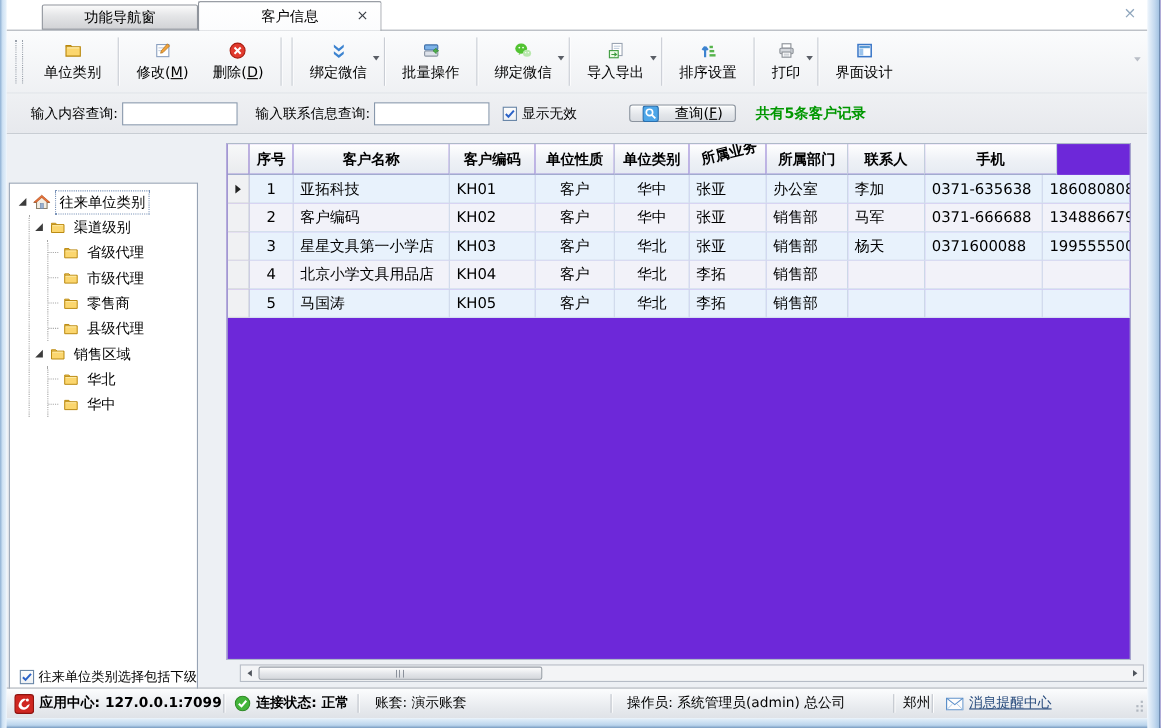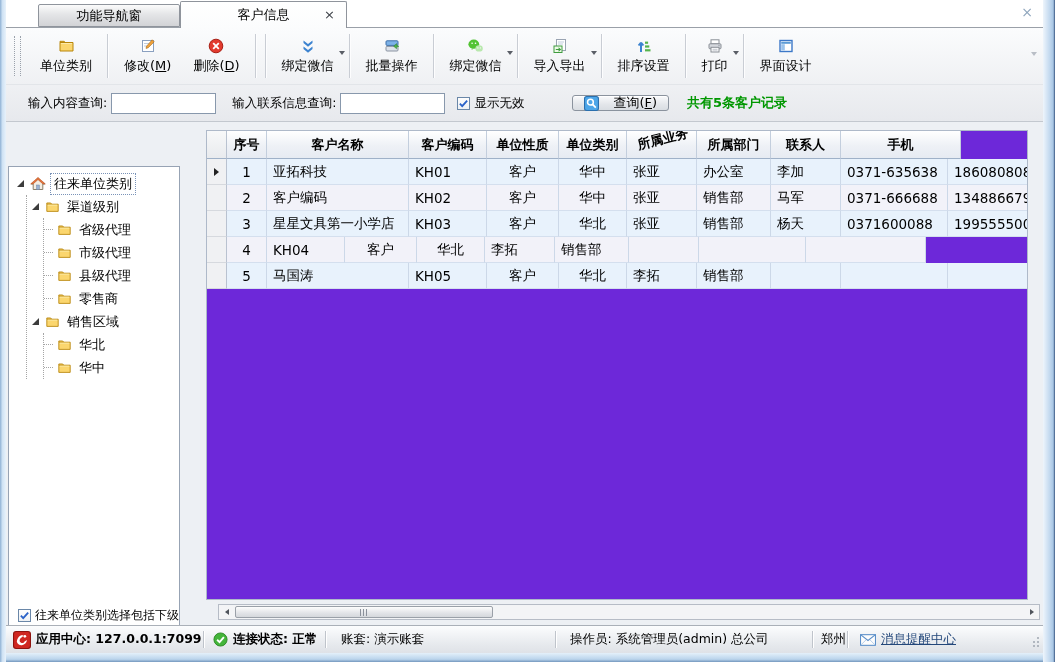--- a/index.html
+++ b/index.html
@@ -358,32 +358,32 @@
             </div>
             <div class="trow ">
               <span class="tstub"></span>
               <span class="icn">
                 <svg width="15" height="14" viewBox="0 0 16 16">
                   <path d="M1.5 4.8 v-1.4 h4.4 l1.2 1.4" fill="#fcd46a" stroke="#b8860b"></path>
                   <path d="M1.5 4.8 h13 v8.2 h-13 z" fill="#fbd66e" stroke="#b8860b"></path>
                   <path d="M2.5 5.9 h11" stroke="#fdeaa9"></path>
                 </svg>
               </span>
-              <span class="tlabel">县级代理</span>
+              <span class="tlabel">零售商</span>
             </div>
             <div class="trow ">
               <span class="tstub"></span>
               <span class="icn">
                 <svg width="15" height="14" viewBox="0 0 16 16">
                   <path d="M1.5 4.8 v-1.4 h4.4 l1.2 1.4" fill="#fcd46a" stroke="#b8860b"></path>
                   <path d="M1.5 4.8 h13 v8.2 h-13 z" fill="#fbd66e" stroke="#b8860b"></path>
                   <path d="M2.5 5.9 h11" stroke="#fdeaa9"></path>
                 </svg>
               </span>
-              <span class="tlabel">零售商</span>
+              <span class="tlabel">县级代理</span>
             </div>
           </div>
           <div class="trow ">
             <span class="texp"></span>
             <span class="icn">
               <svg width="15" height="14" viewBox="0 0 16 16">
                 <path d="M1.5 4.8 v-1.4 h4.4 l1.2 1.4" fill="#fcd46a" stroke="#b8860b"></path>
                 <path d="M1.5 4.8 h13 v8.2 h-13 z" fill="#fbd66e" stroke="#b8860b"></path>
                 <path d="M2.5 5.9 h11" stroke="#fdeaa9"></path>
               </svg>
@@ -495,20 +495,21 @@
           <div class="gc c" style="width: 68px;">华北</div>
           <div class="gc l" style="width: 70px;">张亚</div>
           <div class="gc l" style="width: 74px;">销售部</div>
           <div class="gc l" style="width: 70px;">杨天</div>
           <div class="gc l" style="width: 107px;">0371600088</div>
           <div class="gc l" style="width: 120px;">1995555000</div>
         </div>
         <div class="grow even">
           <div class="gi"></div>
           <div class="gc c" style="width: 40px;">4</div>
+          <div class="gc l" style="width: 142px;">北京小学文具用品店</div>
           <div class="gc l" style="width: 78px;">KH04</div>
           <div class="gc c" style="width: 72px;">客户</div>
           <div class="gc c" style="width: 68px;">华北</div>
           <div class="gc l" style="width: 70px;">李拓</div>
           <div class="gc l" style="width: 74px;">销售部</div>
           <div class="gc l" style="width: 70px;"></div>
           <div class="gc l" style="width: 107px;"></div>
           <div class="gc l" style="width: 120px;"></div>
         </div>
         <div class="grow odd">

